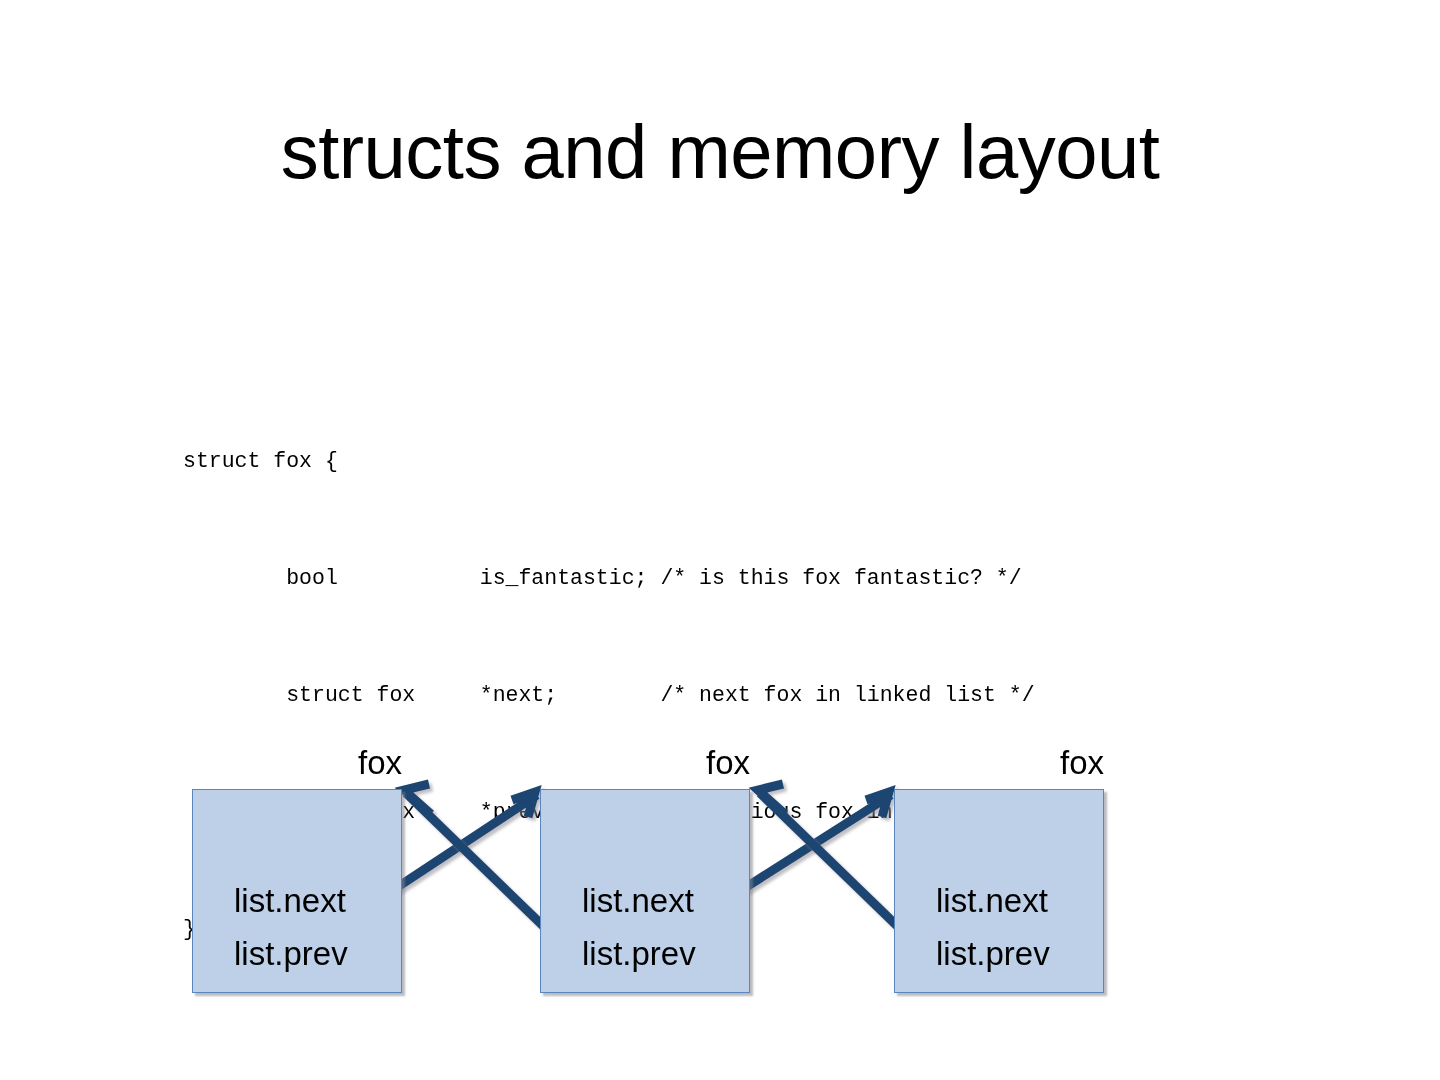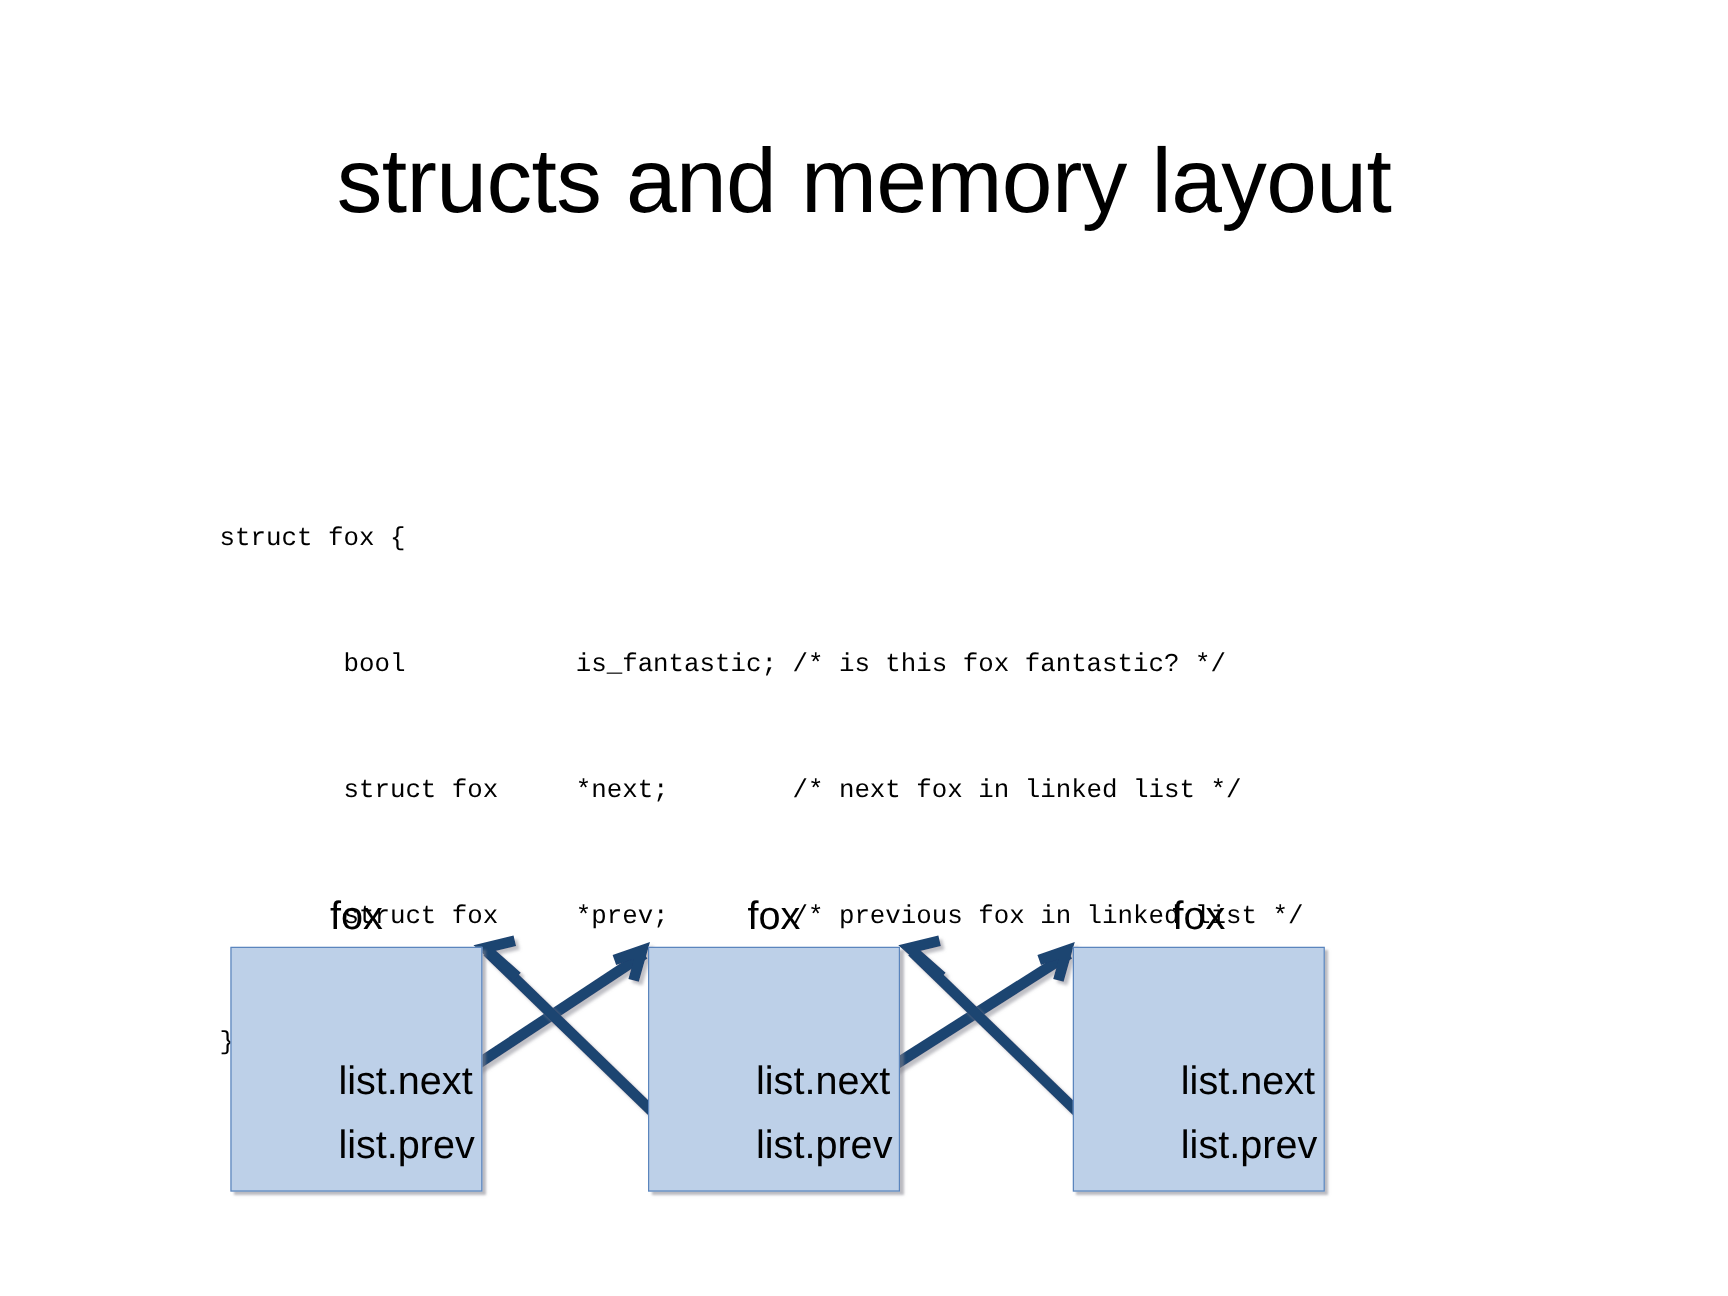--- a/index.html
+++ b/index.html
@@ -49,20 +49,21 @@
     font-size: 21.5px;
     line-height: 35px;
     color: #000000;
     white-space: pre;
     letter-spacing: 0px;
   }
   #code-block .code-line {
     white-space: pre;
     display: block;
     height: 35px;
+    margin-top: 12px;
   }
 
   
   #diagram {
     position: absolute;
     left: 0;
     top: 0;
     width: 1440px;
     height: 1080px;
     pointer-events: none;
@@ -77,21 +78,21 @@
 
   .node-group {
     position: absolute;
   }
 
   .node-title {
     position: absolute;
     top: -45px;
     left: 0;
     width: 210px;
-    text-align: center;
+    text-align: right;
     font-family: "Liberation Sans", sans-serif;
     font-size: 33px;
     line-height: 38px;
     color: #000000;
     white-space: pre;
   }
 
   .node-box {
     position: absolute;
     left: 0;
@@ -105,21 +106,20 @@
   }
 
   .node-field {
     position: absolute;
     left: 42px;
     font-family: "Liberation Sans", sans-serif;
     font-size: 33px;
     line-height: 38px;
     color: #000000;
     white-space: pre;
-    margin-left: 48px;
   }
   .field-next { top: 93px; }
   .field-prev { top: 146px; }
 </style>
 </head>
 <body style="background: rgb(255, 255, 255);">
 
 <div id="slide">
 
   <div id="slide-title">structs and memory layout</div>

